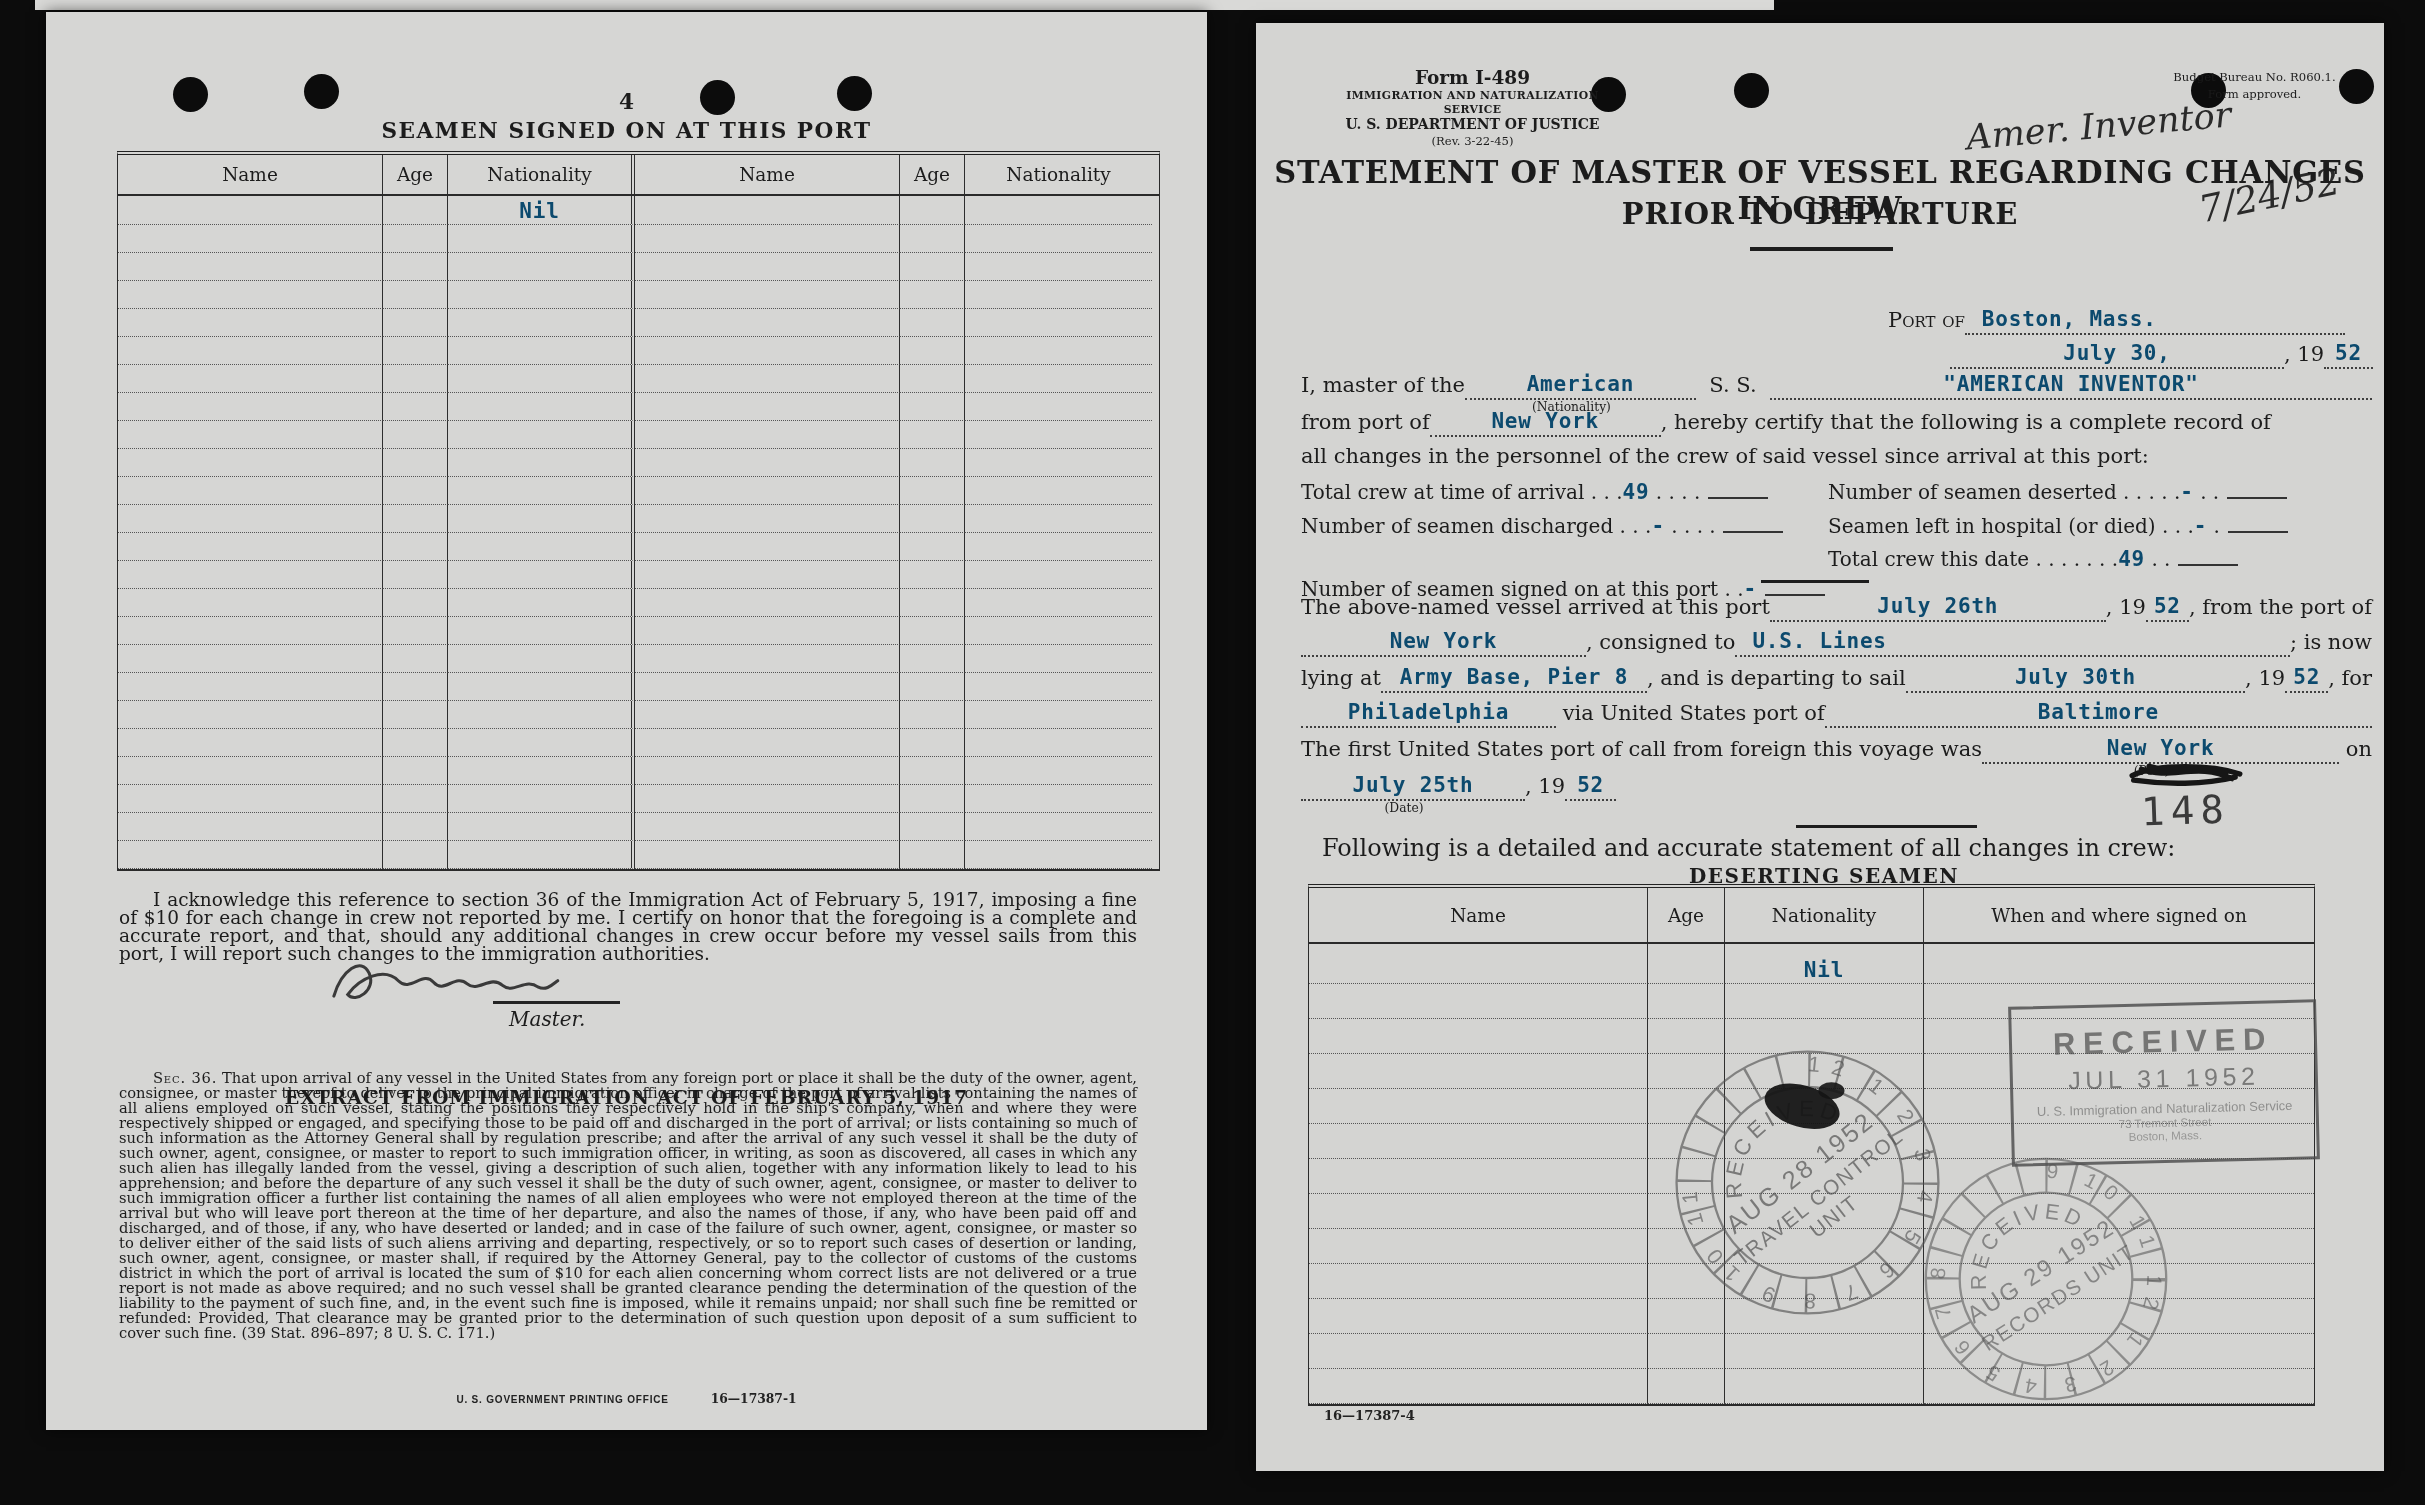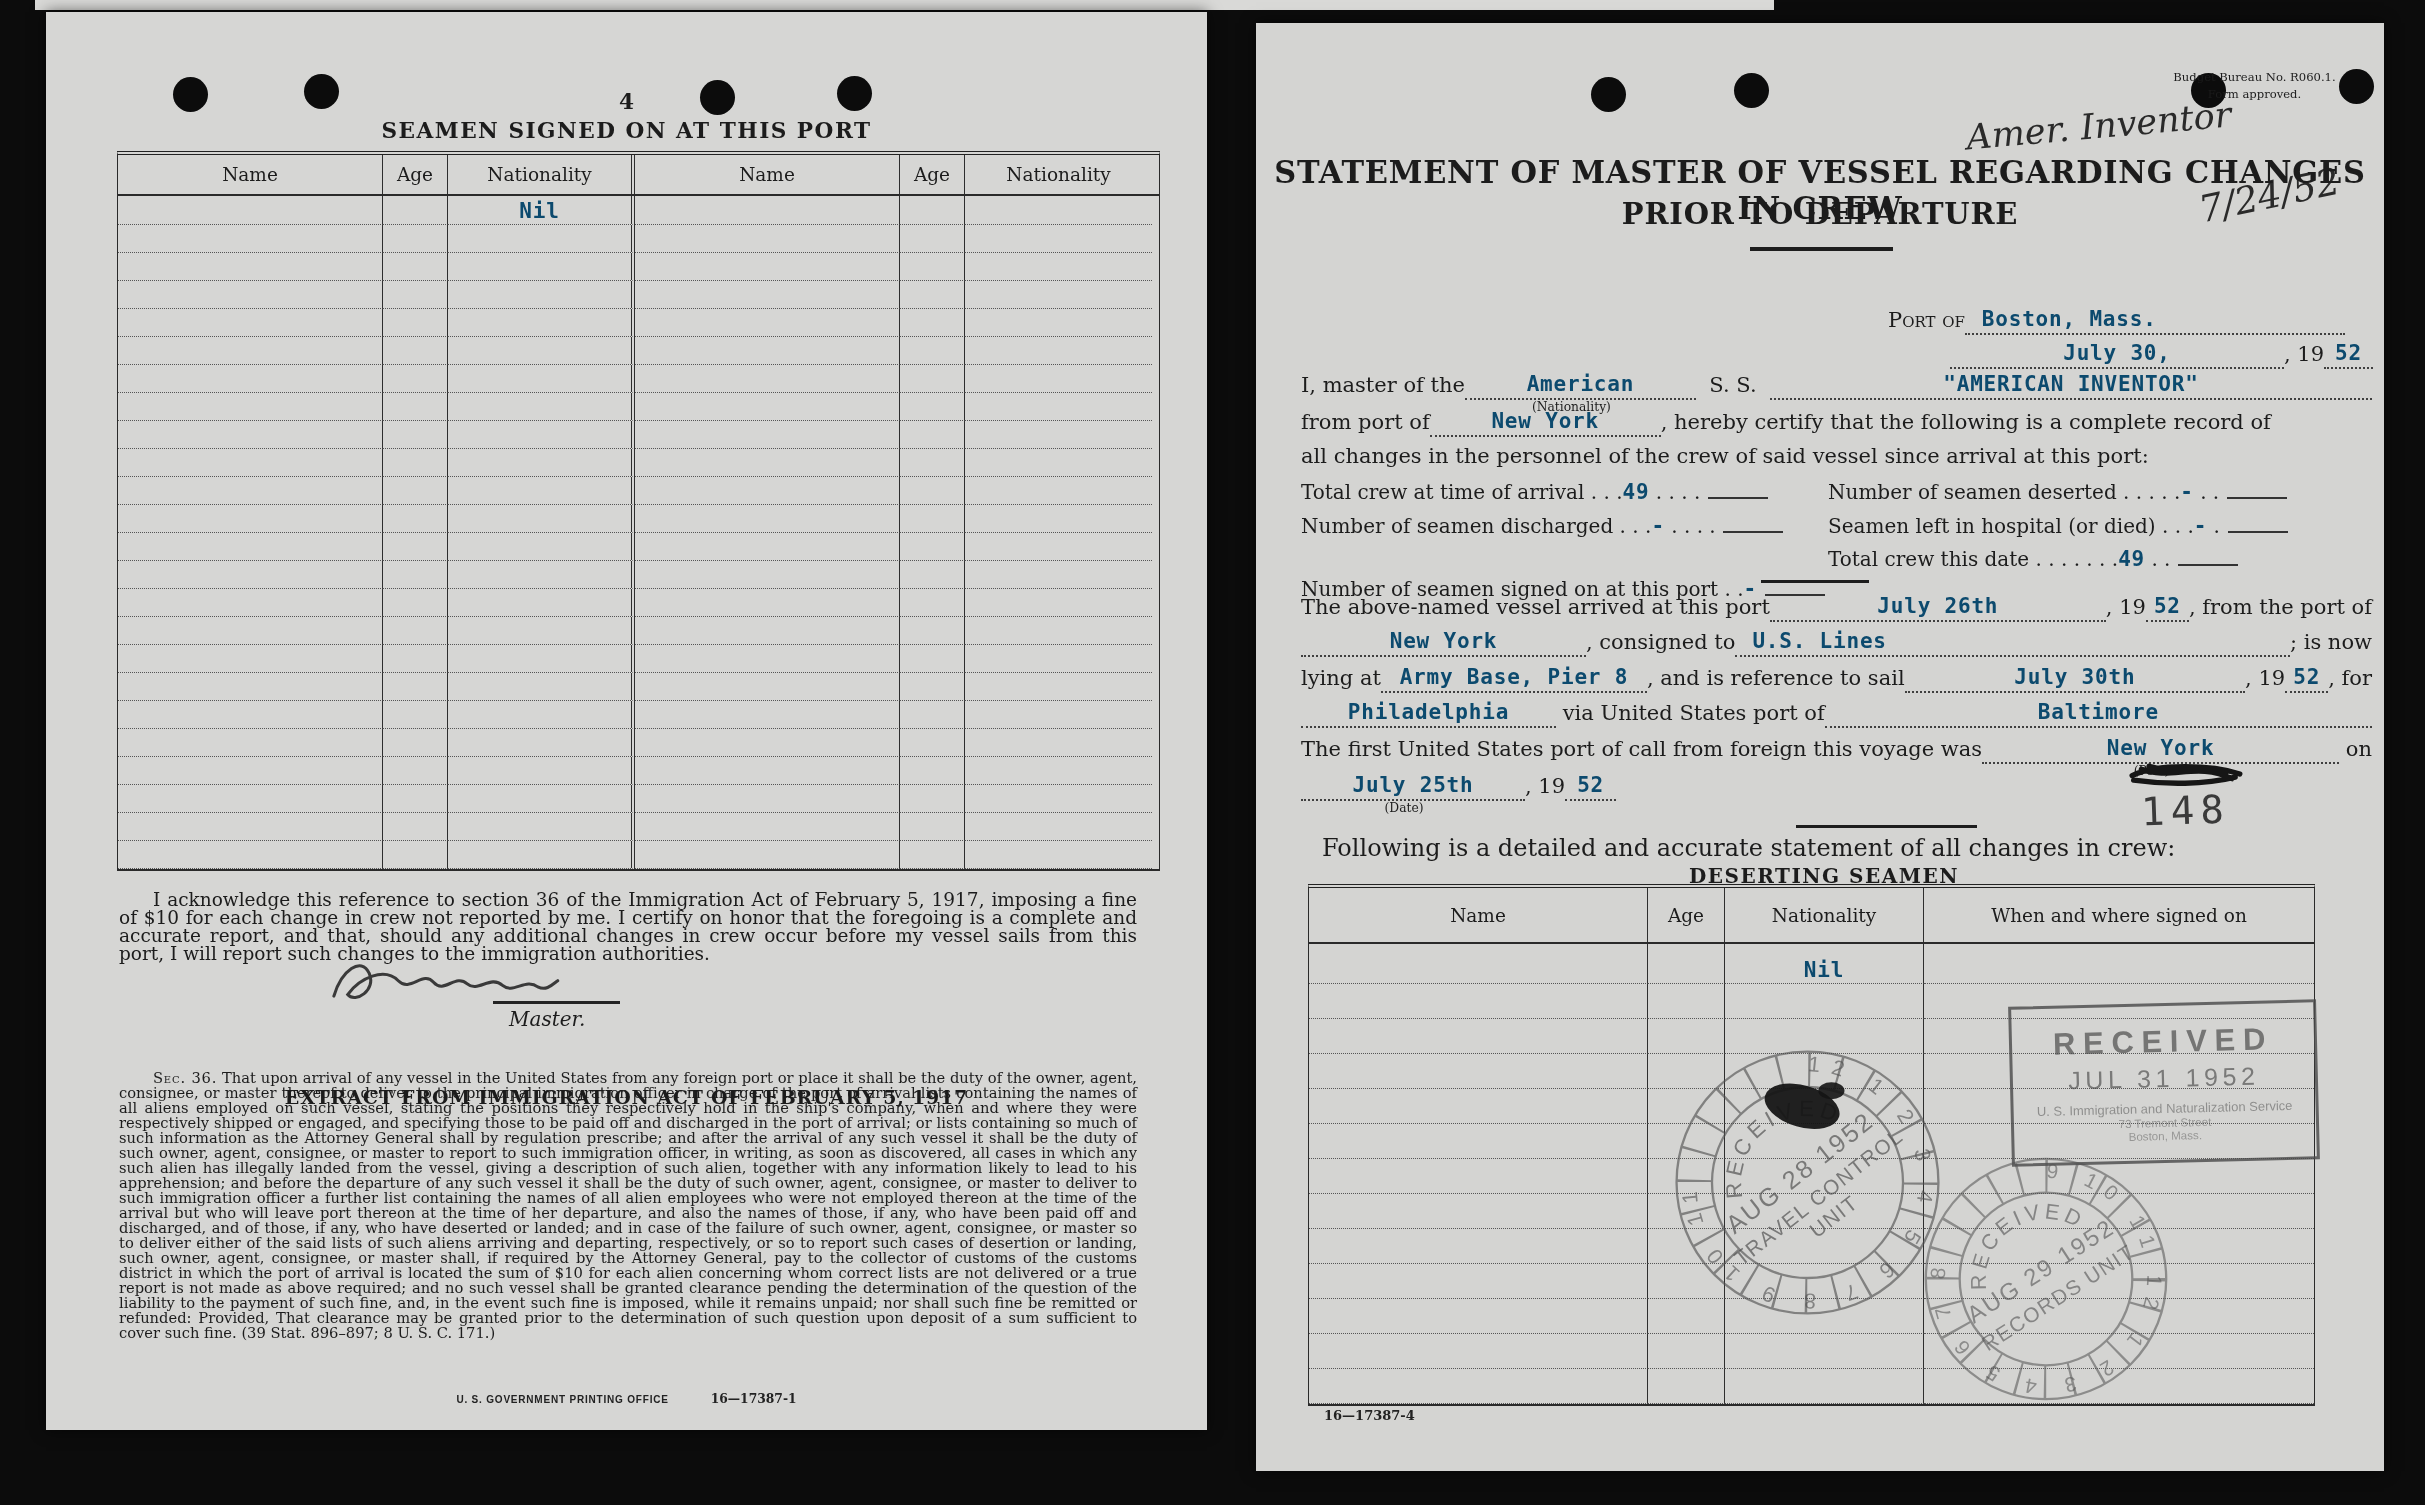--- a/index.html
+++ b/index.html
@@ -325,20 +325,26 @@
       <span class="gpo">U. S. GOVERNMENT PRINTING OFFICE</span><span class="gpocode">16—17387-1</span>
     </div>
   </div>
 
   <div class="page" id="rpage">
     <div class="hole" style="left:335px;top:54px;"></div>
     <div class="hole" style="left:478px;top:50px;"></div>
     <div class="hole" style="left:935px;top:50px;"></div>
     <div class="hole" style="left:1083px;top:46px;"></div>
 
+    <div class="abs hblock" style="left:62px;top:43px;width:309px;">
+      <div class="hform">Form I-489</div>
+      <div class="hagency">IMMIGRATION AND NATURALIZATION SERVICE</div>
+      <div class="hdept">U. S. DEPARTMENT OF JUSTICE</div>
+      <div class="hrev">(Rev. 3-22-45)</div>
+    </div>
 
     <div class="abs hbudget" style="left:879px;top:46px;width:239px;">
       <div>Budget Bureau No.         R060.1.</div>
       <div>Form approved.</div>
     </div>
 
     <div class="abs hand" style="left:710px;top:83px;font-size:35px;transform:rotate(-5deg);">Amer. Inventor</div>
     <div class="abs hand" style="left:942px;top:151px;font-size:37px;transform:rotate(-12deg);">7/24/52</div>
 
     <div class="abs ctr rtitle1" style="top:131px;">STATEMENT OF MASTER OF VESSEL REGARDING CHANGES IN CREW</div>
@@ -448,21 +454,21 @@
           <span class="typed">U.S. Lines</span>
         </span>
       <span class="lab">; is now</span>
     </div>
 
     <div class="row" style="left:45px;top:642px;width:1071px;">
       <span class="lab">lying at</span>
       <span class="entry" style="width:266px;">
           <span class="typed">Army Base, Pier 8</span>
         </span>
-      <span class="lab">, and is reference to sail</span>
+      <span class="lab">, and is departing to sail</span>
       <span class="entry grow">
           <span class="typed">July 30th</span>
         </span>
       <span class="lab">, 19</span>
       <span class="entry" style="width:43px;">
           <span class="typed">52</span>
         </span>
       <span class="lab">, for</span>
     </div>
 

